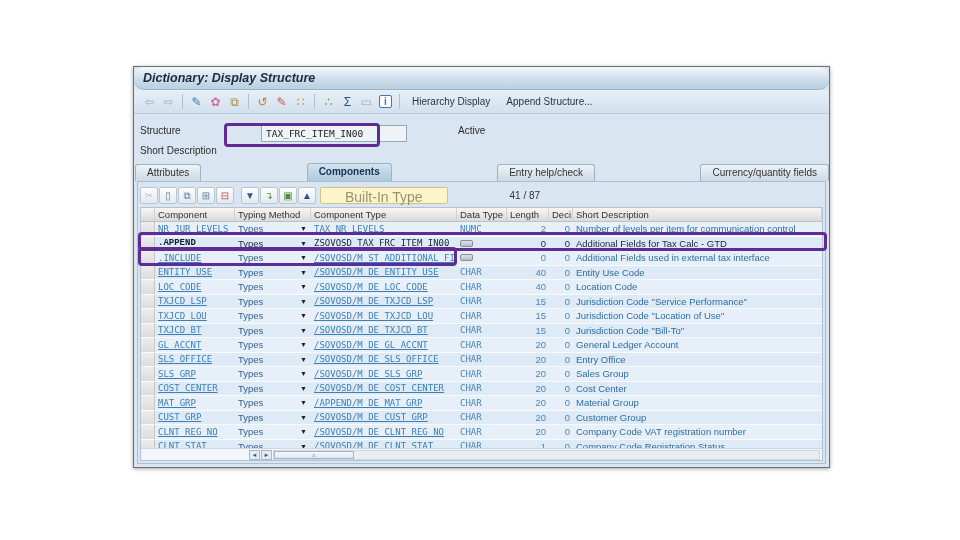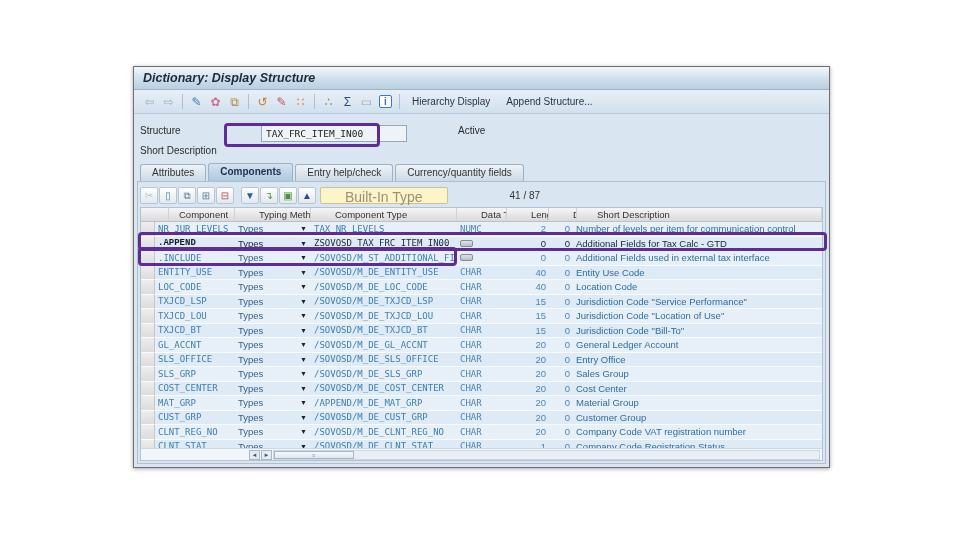--- a/index.html
+++ b/index.html
@@ -6,21 +6,21 @@
   html,body { width: 960px; height: 540px; background: #ffffff; overflow: hidden;
               font-family: "Liberation Sans", sans-serif; }
 
   .window { position: absolute; left: 133px; top: 66px; width: 697px; height: 402px;
             background: #d9e6f1; border: 1px solid #6f6f6f;
             box-shadow: 0 1px 4px rgba(0,0,0,.35); font-size: 10px; color: #222; }
 
   
   .titlebar { height: 23px; background: linear-gradient(#f3f8fb, #cfdeeb 55%, #b9cfe0);
               border-bottom: 1px solid #9fb6c9; display: flex; align-items: center;
-              padding: 8px 9px; }
+              padding: 8px 9px; border-radius: 10px; }
   .title-text { font-size: 12.5px; font-weight: bold; font-style: italic; color: #1d2a39; }
 
   
   .toolbar { height: 24px; background: linear-gradient(#e7eff6, #d2e1ee);
              border-bottom: 1px solid #b7c9da; display: flex; align-items: center;
              padding: 0 6px; }
   .tb-icon { width: 19px; height: 17px; display: flex; align-items: center;
              justify-content: center; font-size: 12px; border-radius: 2px; }
   .tb-sep { width: 1px; height: 15px; background: #aebfd0; margin: 0 4px; flex: none; }
   .tb-btn { font-size: 10px; color: #24364a; padding: 2px 8px; white-space: nowrap; }
@@ -33,21 +33,21 @@
   .frm-row { display: flex; height: 19px; margin-bottom: 1px; gap: 33px; }
   .frm-label { width: 88px; color: #2b2b2b; }
   .frm-field { background: #eef3f8; border: 1px solid #95a8ba; height: 17px;
                display: flex; align-items: center; padding: 0 4px;
                font-family: "DejaVu Sans Mono", monospace; font-size: 9.5px; color: #222; }
   .fld-structure { width: 146px; }
   .fld-shortdesc { width: 297px; }
   .active-label { margin-left: 18px; color: #2b2b2b; }
 
   
-  .tabs { display: flex; align-items: flex-end; height: 18px; padding-left: 6px; gap: 2px; }
+  .tabs { display: flex; align-items: flex-end; height: 18px; padding-left: 1px; gap: 2px; justify-content: space-between; }
   .tab { background: linear-gradient(#eef3f8, #ccd9e5); border: 1px solid #9fb2c4;
          border-bottom: none; border-radius: 3px 3px 0 0; padding: 2px 11px 1px;
          font-size: 10px; color: #333; height: 17px; white-space: nowrap; }
   .tab.active { background: linear-gradient(#d4e3f0, #adc8de); font-weight: bold;
                 color: #1c3050; height: 18px; }
 
   
   .content { position: absolute; left: 3px; right: 3px; top: 114px; bottom: 3px;
              background: #d9e6f1; border: 1px solid #aebfd0; }
   .grid-toolbar { height: 21px; margin: 3px 2px 0 2px; display: flex; align-items: center; }
@@ -60,28 +60,28 @@
                  margin-left: 3px; white-space: nowrap; }
   .counter { margin-left: 62px; color: #333; font-size: 10px; }
 
   
   .table { position: absolute; left: 2px; right: 2px; top: 25px; bottom: 2px;
            background: #fdfdfe; border: 1px solid #b2c2d2; overflow: hidden; }
   .tgrid { display: grid; grid-template-columns: 14px 80px 61px 15px 146px 50px 42px 24px 1fr; }
   .thead { height: 14px; background: linear-gradient(#f6f6f6, #dadada);
            border-bottom: 1px solid #c0c0c0; font-size: 9.5px; color: #333; }
   .th { padding: 0 3px; border-right: 1px solid #d2d2d2; white-space: nowrap;
-        overflow: hidden; display: flex; align-items: center; margin-left: 21px; }
+        overflow: hidden; display: flex; align-items: center; }
   .row { height: 14.5px; font-size: 9.5px; background: #e7f0f9; }
   .row:nth-child(even) { background: #deeaf5; }
   .cell { padding: 0 3px; white-space: nowrap; overflow: hidden; display: flex;
           align-items: center; border-bottom: 1px solid rgba(255,255,255,.75); }
   .sel-cell { background: linear-gradient(#ededed, #dcdcdc); border-right: 1px solid #c6c6c6; }
   .mono { font-family: "DejaVu Sans Mono", monospace; font-size: 9px; }
-  .link { color: #3c7fb5; }
+  .link { color: #3c7fb5; text-decoration: underline; }
   .typing { color: #35618e; }
   .num { justify-content: flex-end; color: #4a85b8; }
   .dtype { color: #4a85b8; }
   .desc { color: #2e6da3; }
   .desc-underline { text-decoration: underline; }
   .row.dark .cell, .row.dark .link, .row.dark .desc, .row.dark .typing { color: #16273c; }
   .row.dark .comp { text-decoration: none; font-weight: bold; color: #101d2e; font-family: Liberation Mono, monospace; }
   .arrow-cell { color: #222; font-size: 7px; justify-content: center; }
   .struct-icon { width: 13px; height: 7px; background: linear-gradient(#dfe3e8,#b9bfc8);
                  border: 1px solid #878d97; border-radius: 2px; display: inline-block; }

